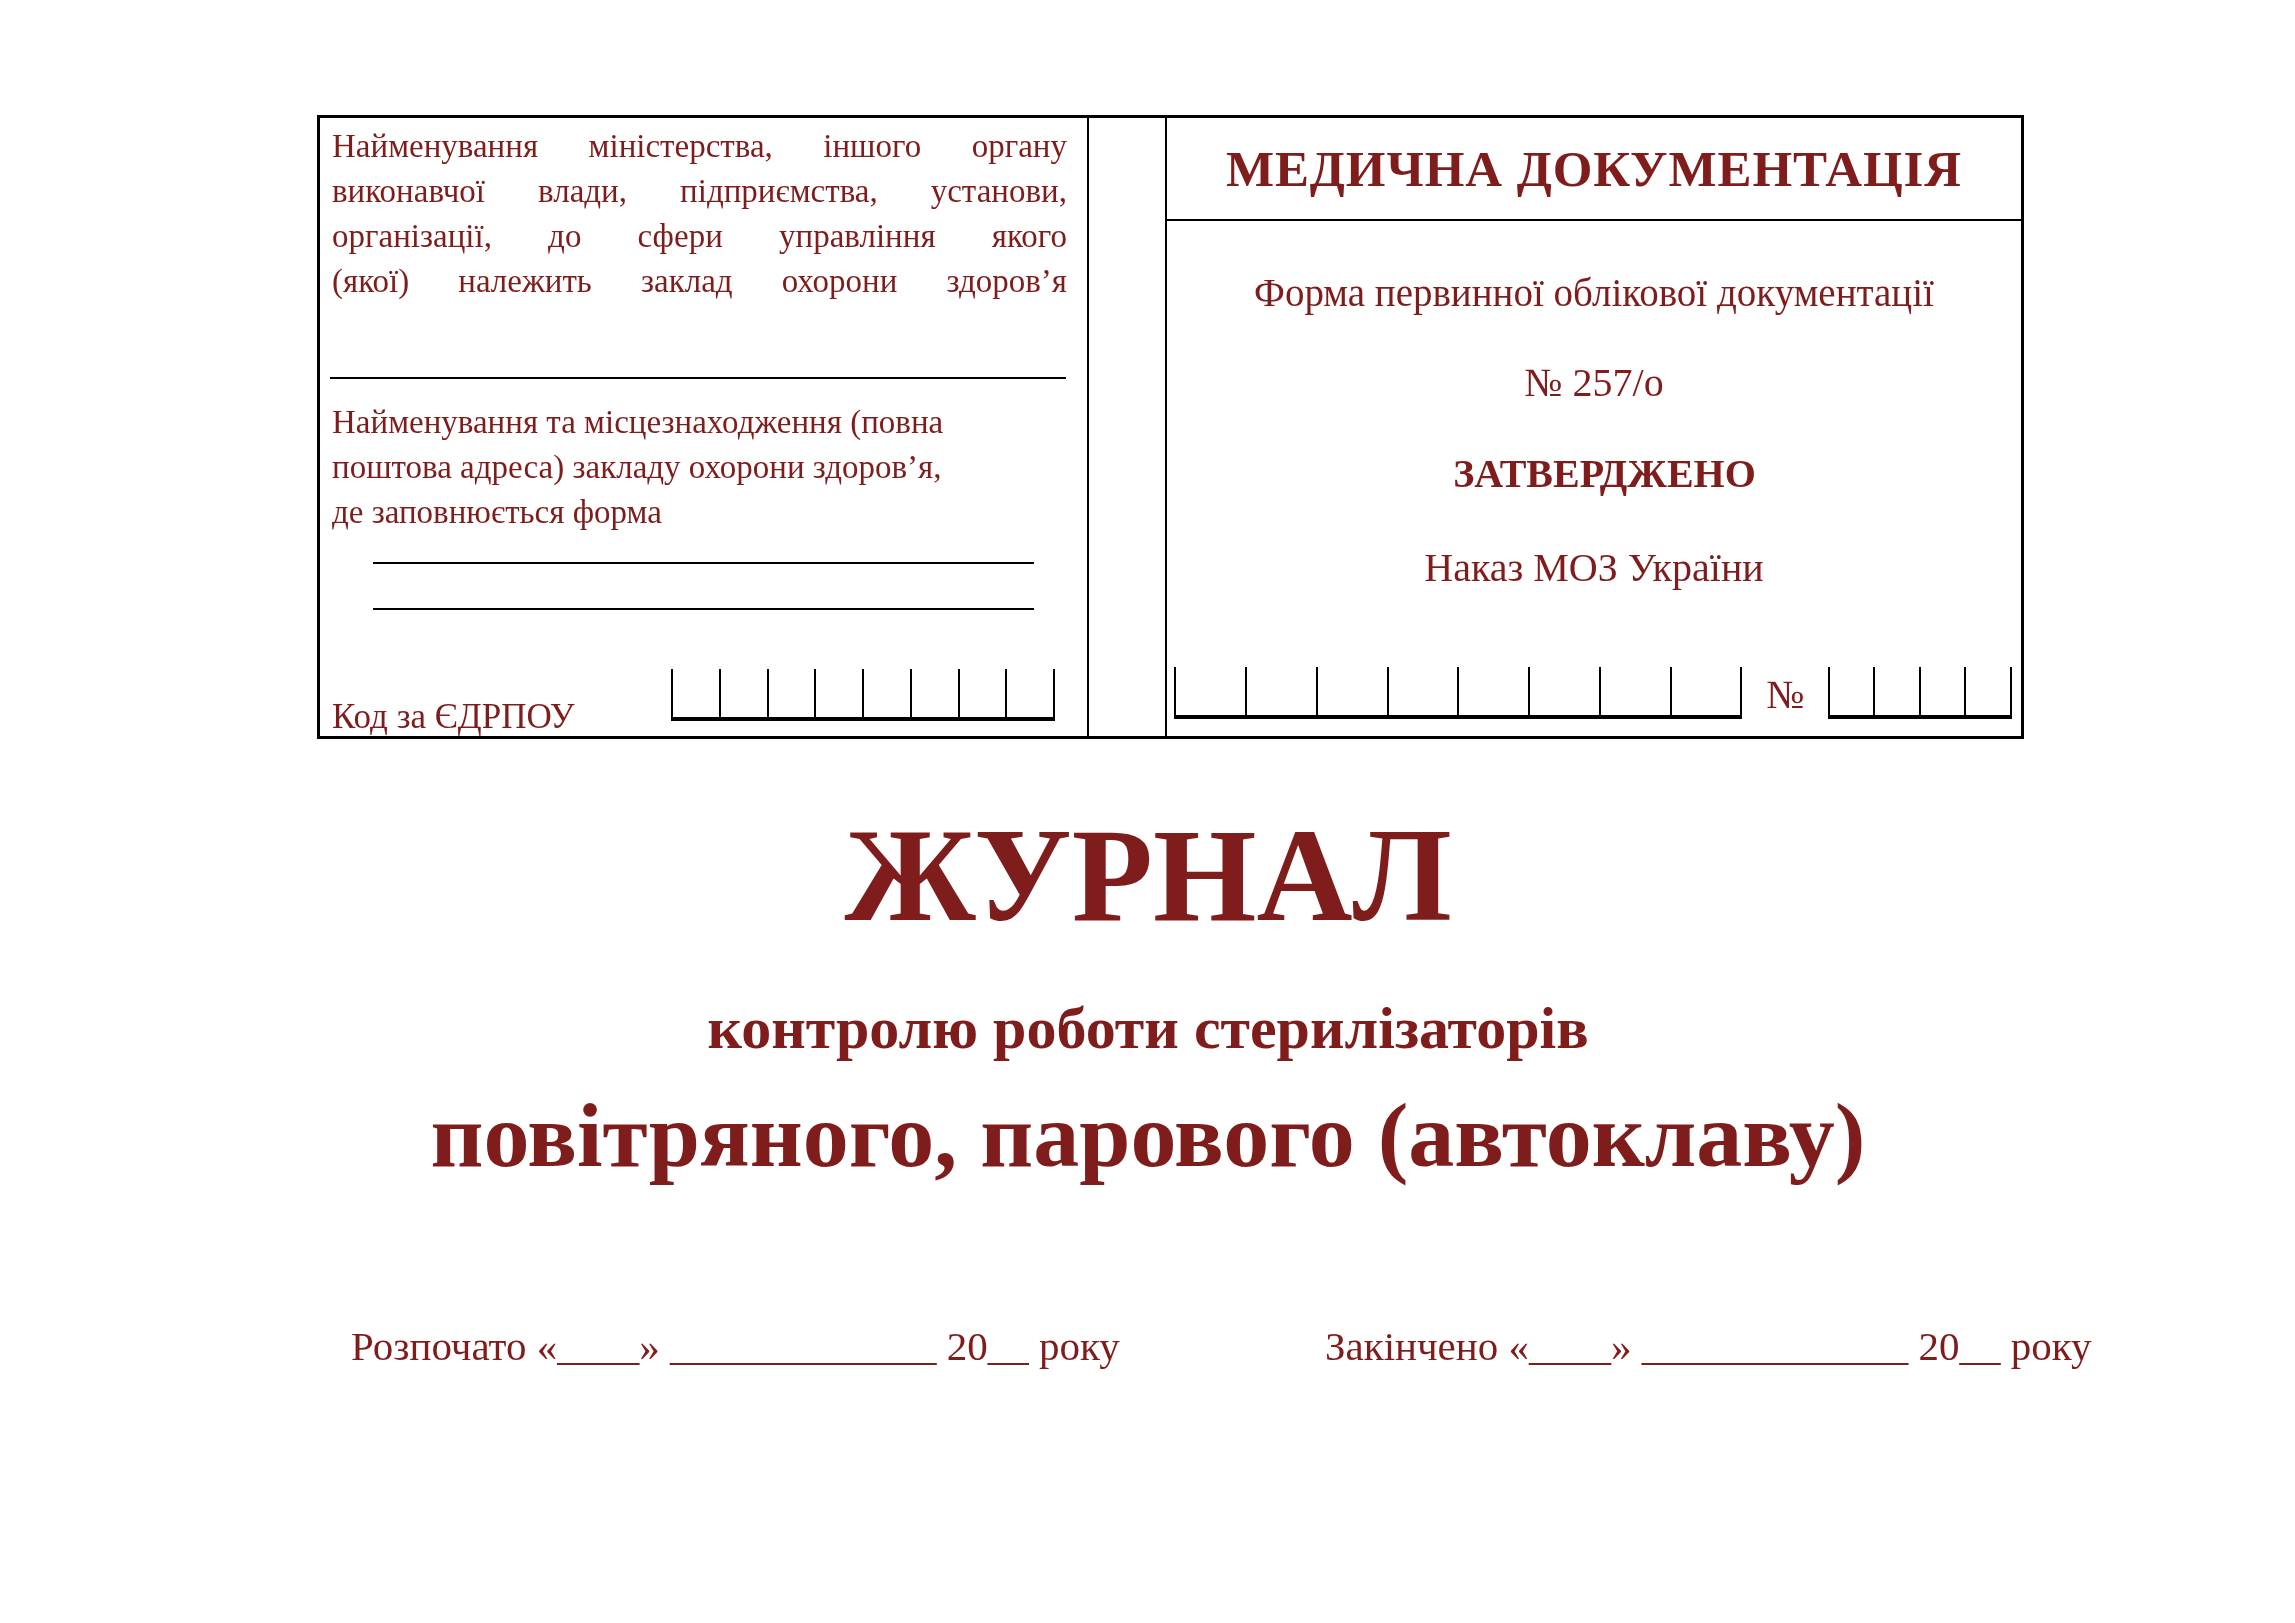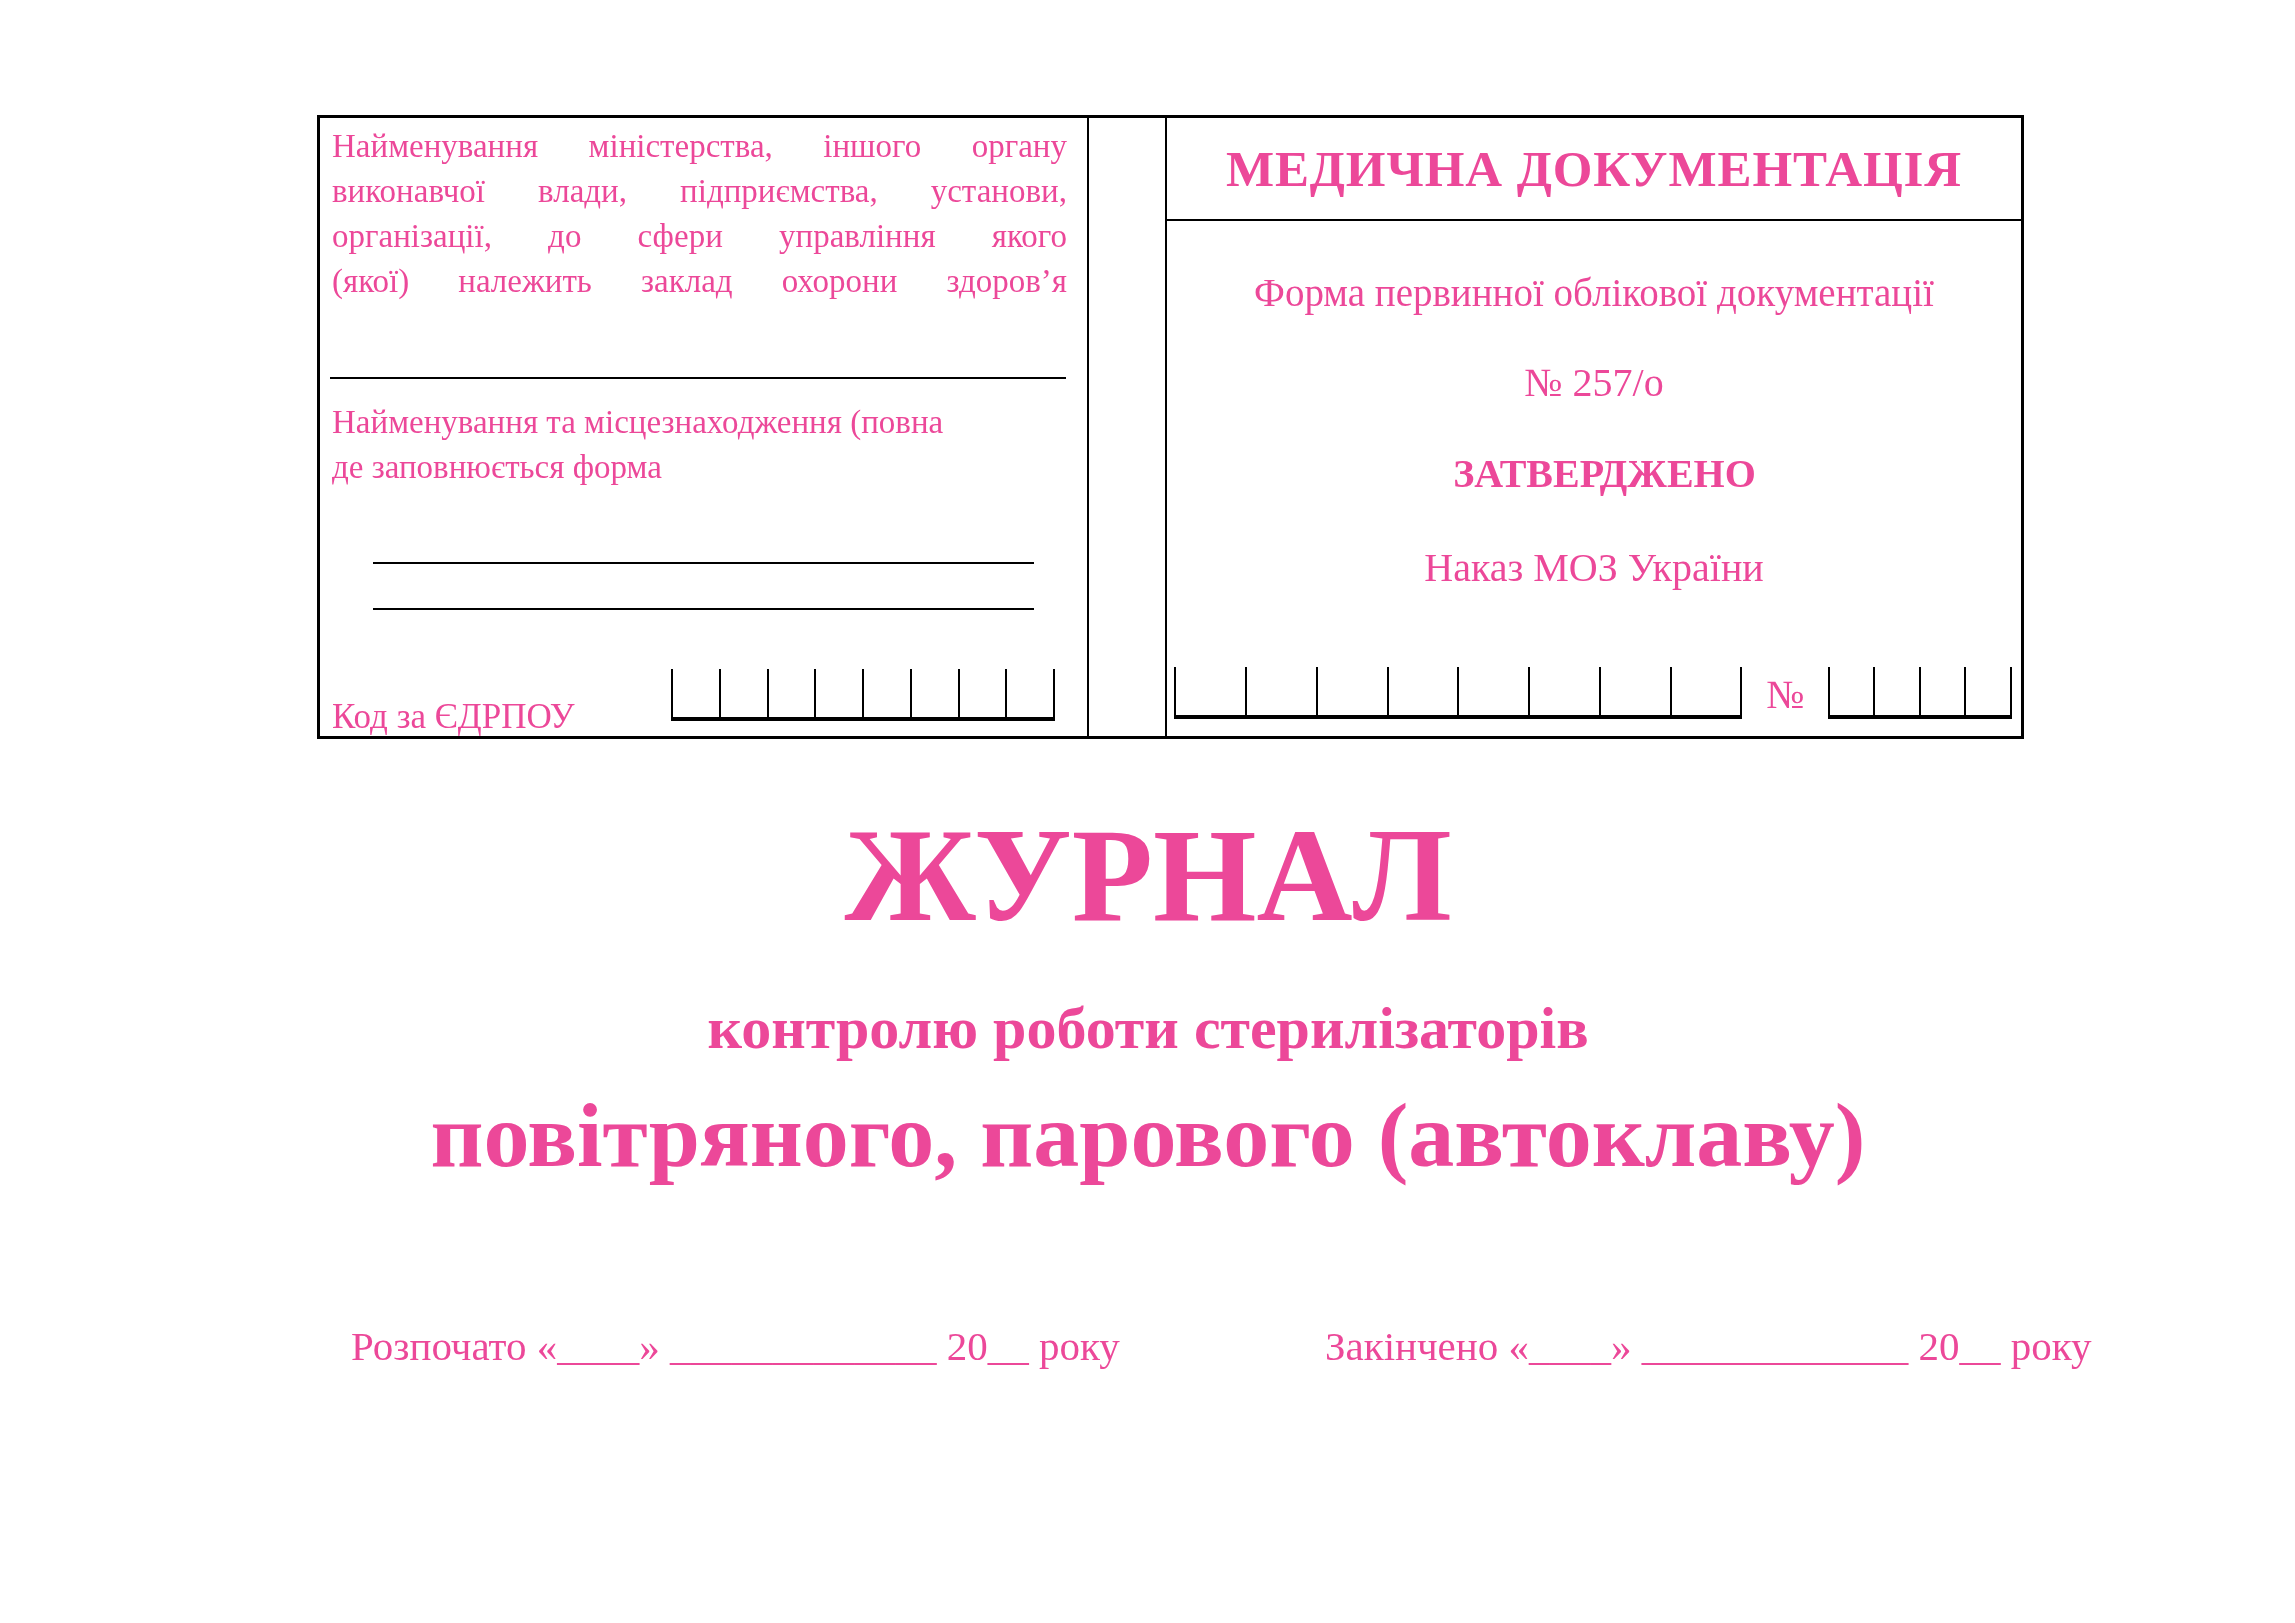--- a/index.html
+++ b/index.html
@@ -1,21 +1,21 @@
 <!DOCTYPE html>
 <html style="font-size:14.7px"><head>
 <meta charset="utf-8">
 <style>
   * { margin:0; padding:0; box-sizing:border-box; }
   html,body { background:#ffffff; }
   .page {
     position:relative;
     width:2296px; height:1624px;
     background:#ffffff;
-    color:#ec4899;
+    color:#7f1d1d;
     font-family:"Liberation Serif","DejaVu Serif",serif;
     overflow:hidden;
   }
 
   
   .header-box {
     position:absolute; left:317px; top:115px;
     width:1707px; height:624px;
     border:3.7px solid #000;
     display:flex;
@@ -85,20 +85,21 @@
         <div class="jline">Найменування  міністерства, іншого органу</div>
         <div class="jline">виконавчої влади, підприємства, установи,</div>
         <div class="jline">організації, до сфери управління якого</div>
         <div class="jline">(якої) належить заклад охорони здоров’я</div>
       </div>
 
       <div class="rule-1"></div>
 
       <div class="address-par">
         <div>Найменування та місцезнаходження (повна</div>
+        <div>поштова адреса) закладу охорони здоров’я,</div>
         <div>де заповнюється форма</div>
       </div>
 
       <div class="blank-line blank-1"></div>
       <div class="blank-line blank-2"></div>
 
       <div class="edrpou-label">Код за ЄДРПОУ</div>
       <div class="comb edrpou-comb">
           <div class="comb-cell"></div>
           <div class="comb-cell"></div>

